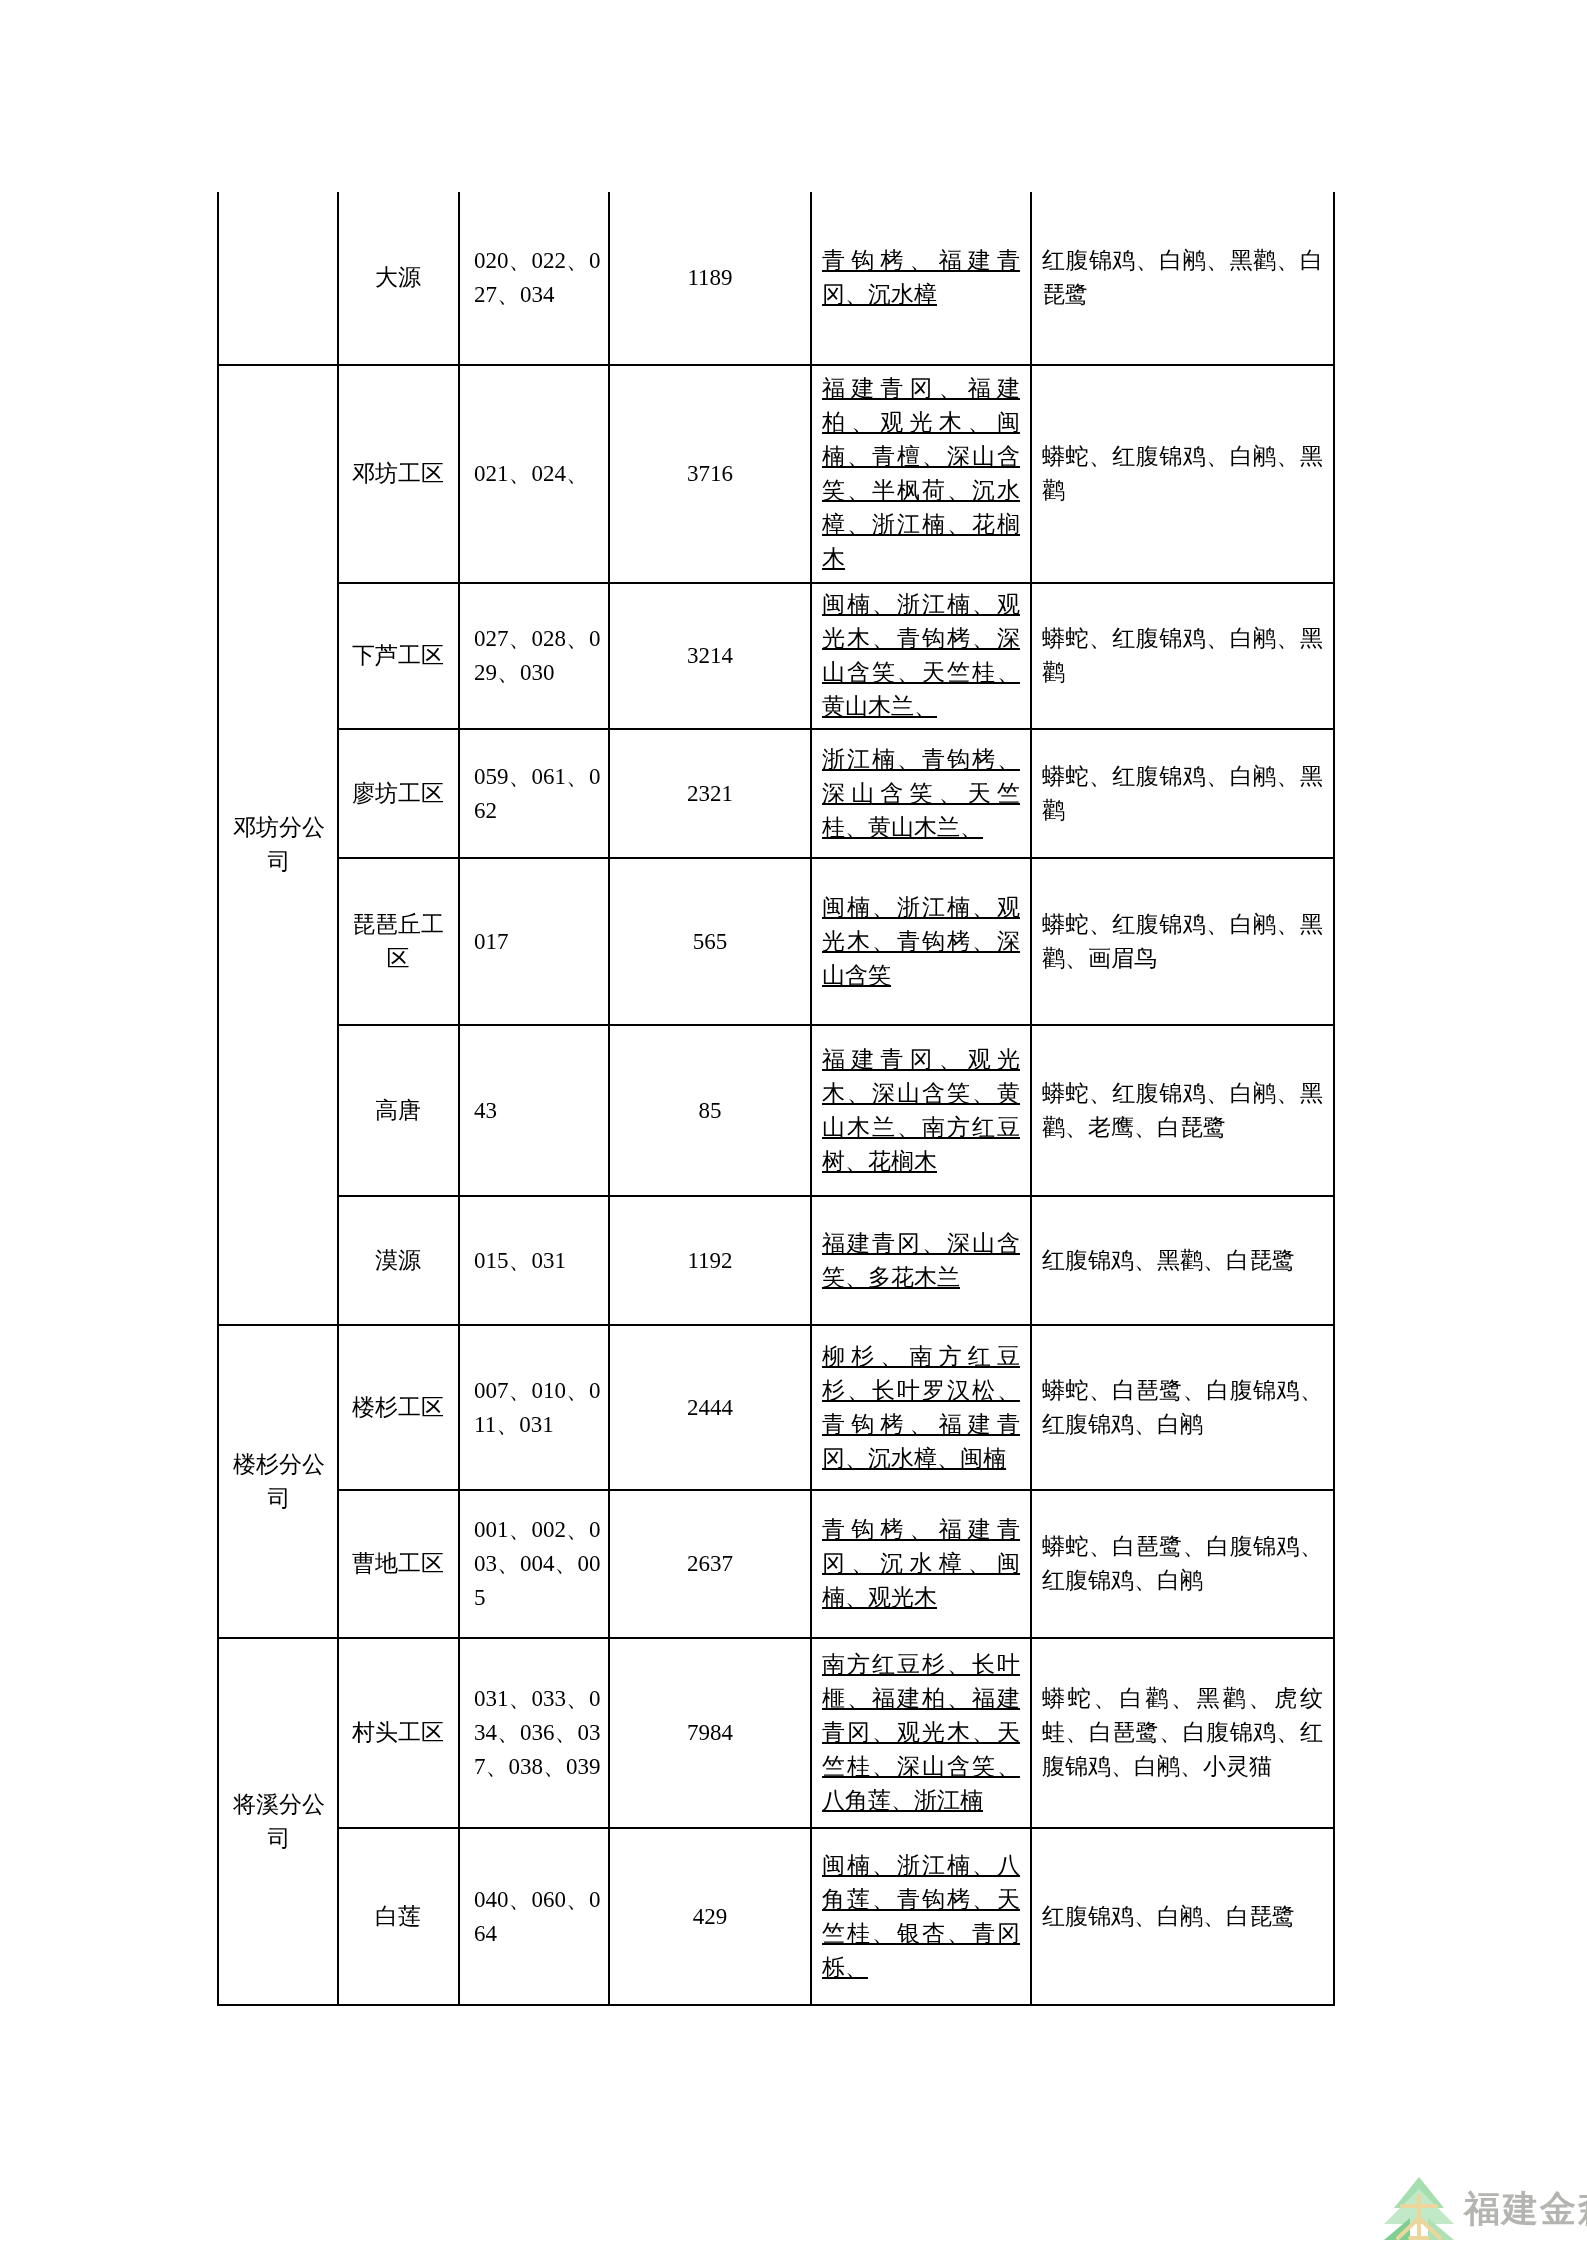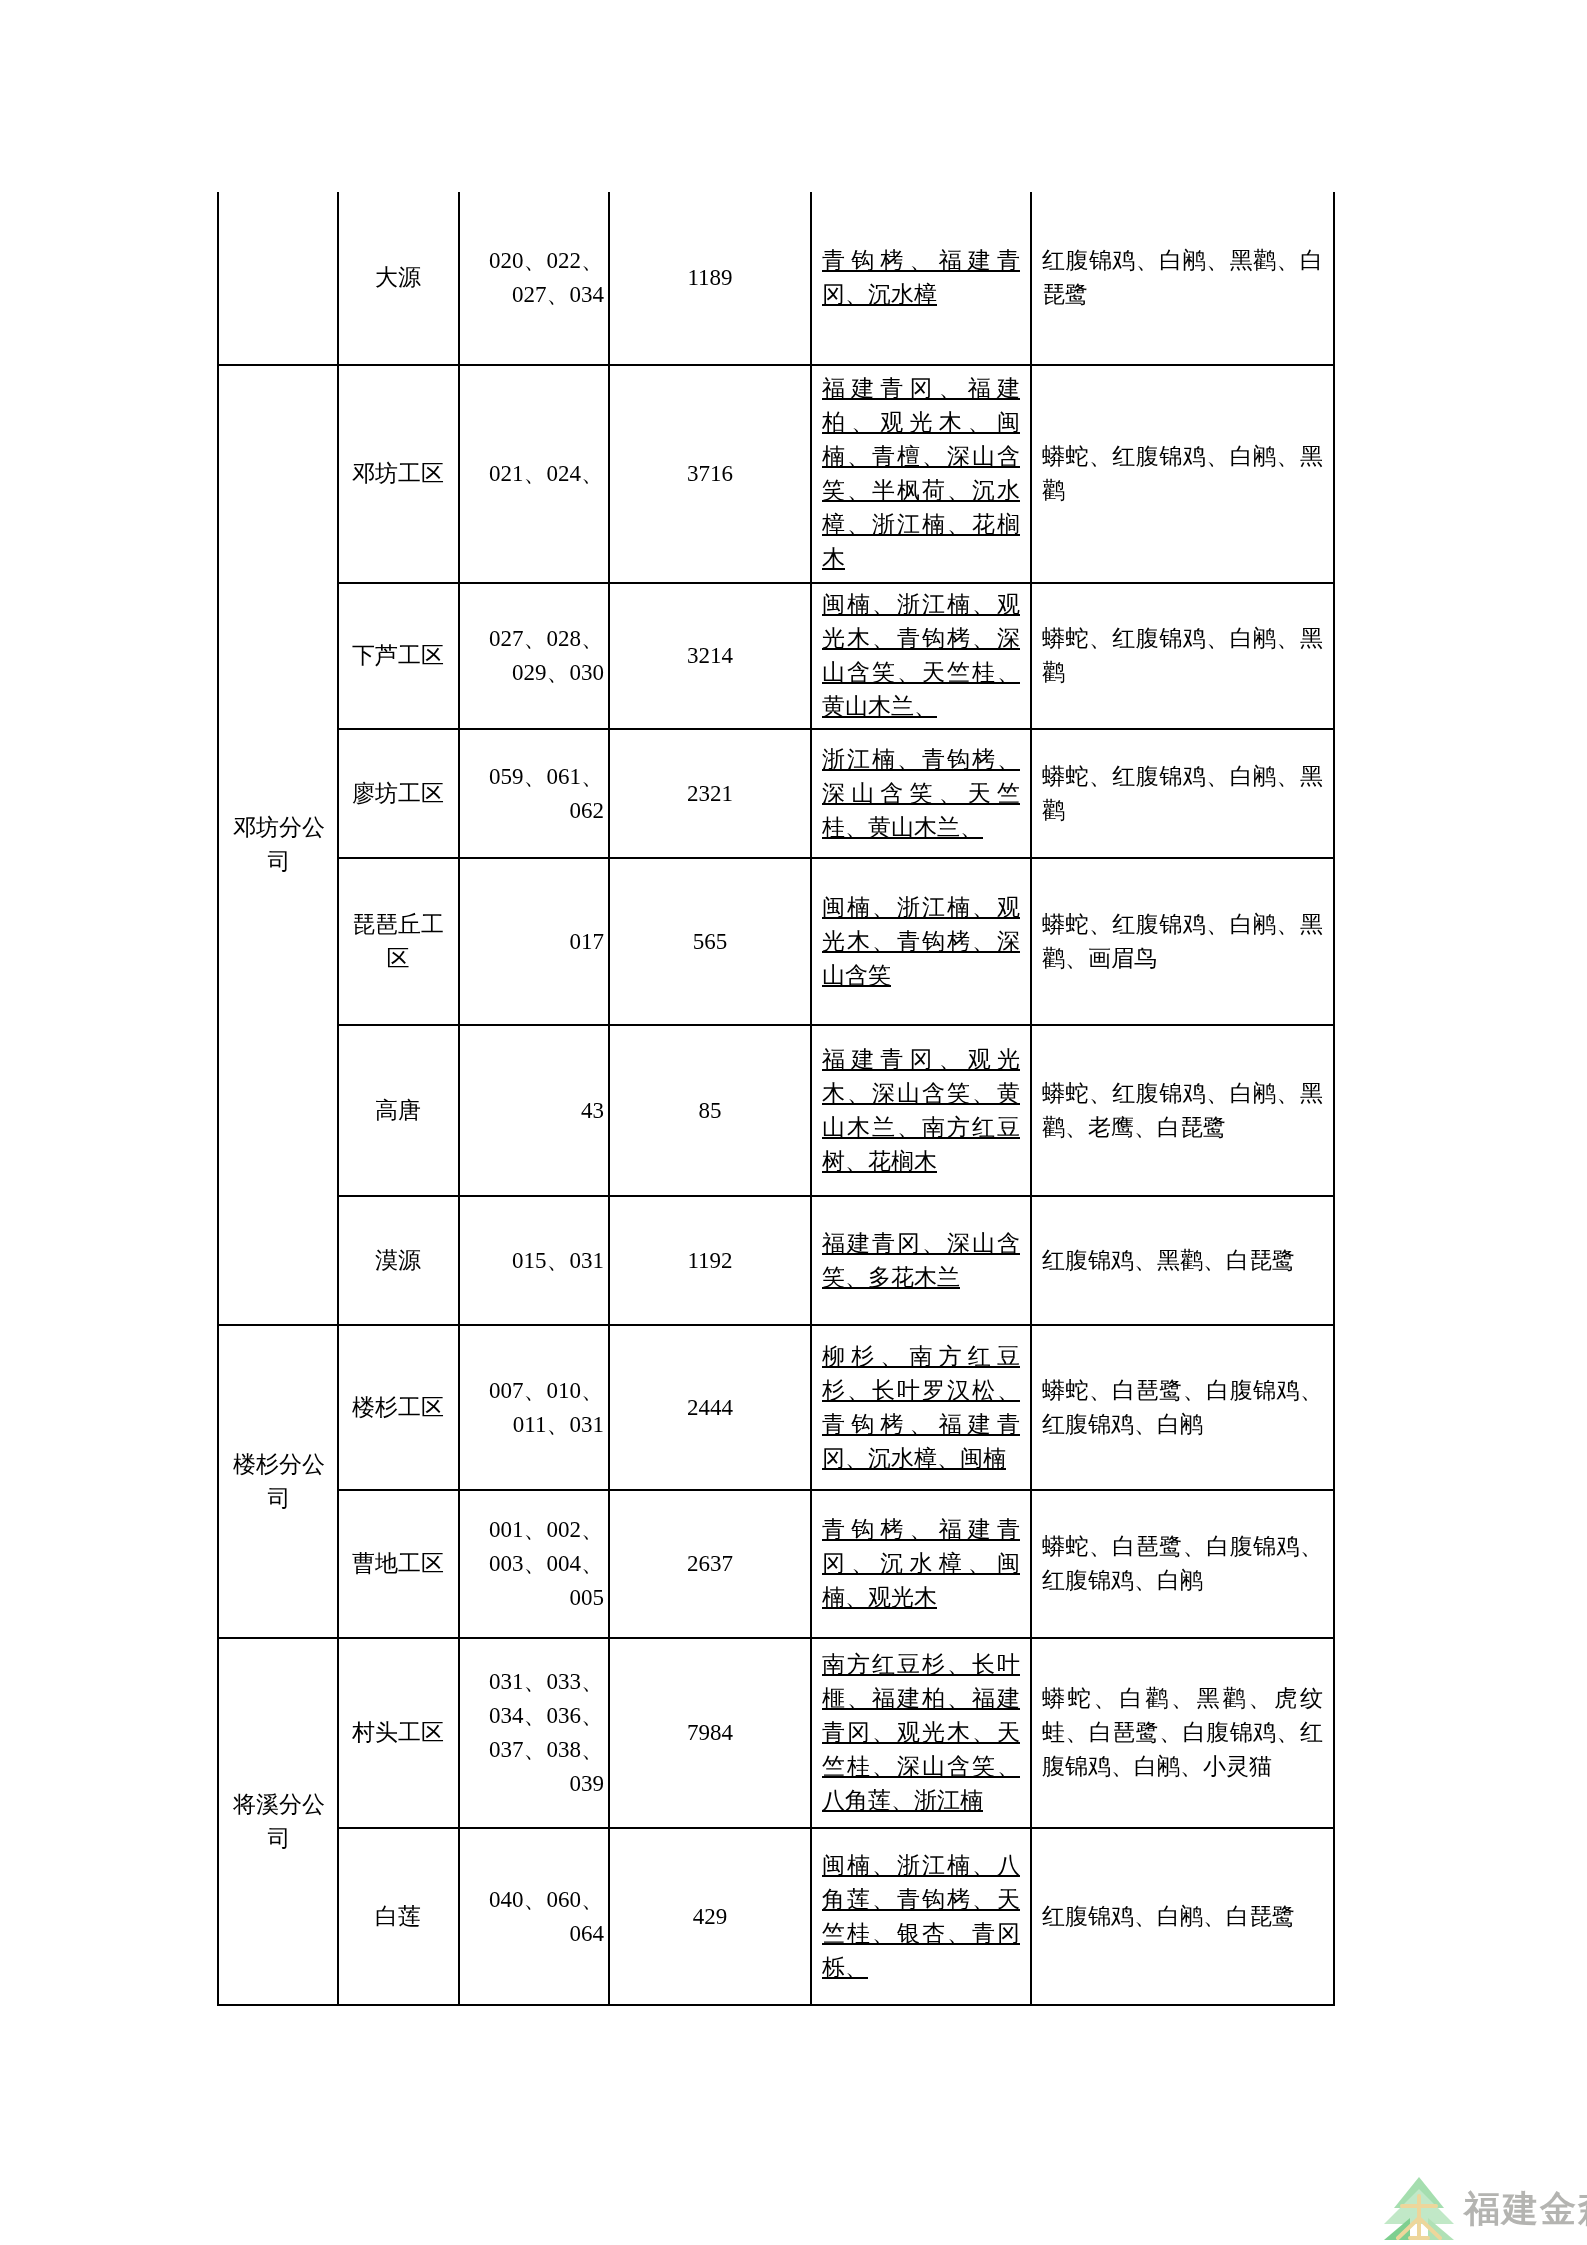--- a/index.html
+++ b/index.html
@@ -17,21 +17,21 @@
     vertical-align:middle;
     padding:4px 10px;
     word-break:break-all;
     overflow:hidden;
   }
   
   .doc-table tr.r0 td{border-top:none;}
 
   td.c1{text-align:center;padding-left:12px;}
   td.c2{text-align:center;padding-left:4px;padding-right:5px;}
-  td.c3{text-align:right;padding-left:26px;padding-right:4px;}
+  td.c3{text-align:left;padding-left:14px;padding-right:4px;}
   td.c4{text-align:center;}
   td.c5{text-align:justify;text-justify:inter-character;text-decoration:underline;}
   td.c6{text-align:justify;text-justify:inter-character;}
 
   tr.h0{height:173px;} tr.h1{height:218px;} tr.h2{height:136px;}
   tr.h3{height:129px;} tr.h4{height:167px;margin-left:45px;} tr.h5{height:171px;}
   tr.h6{height:129px;} tr.h7{height:165px;} tr.h8{height:148px;}
   tr.h9{height:190px;} tr.h10{height:177px;}
 
   .logo{

